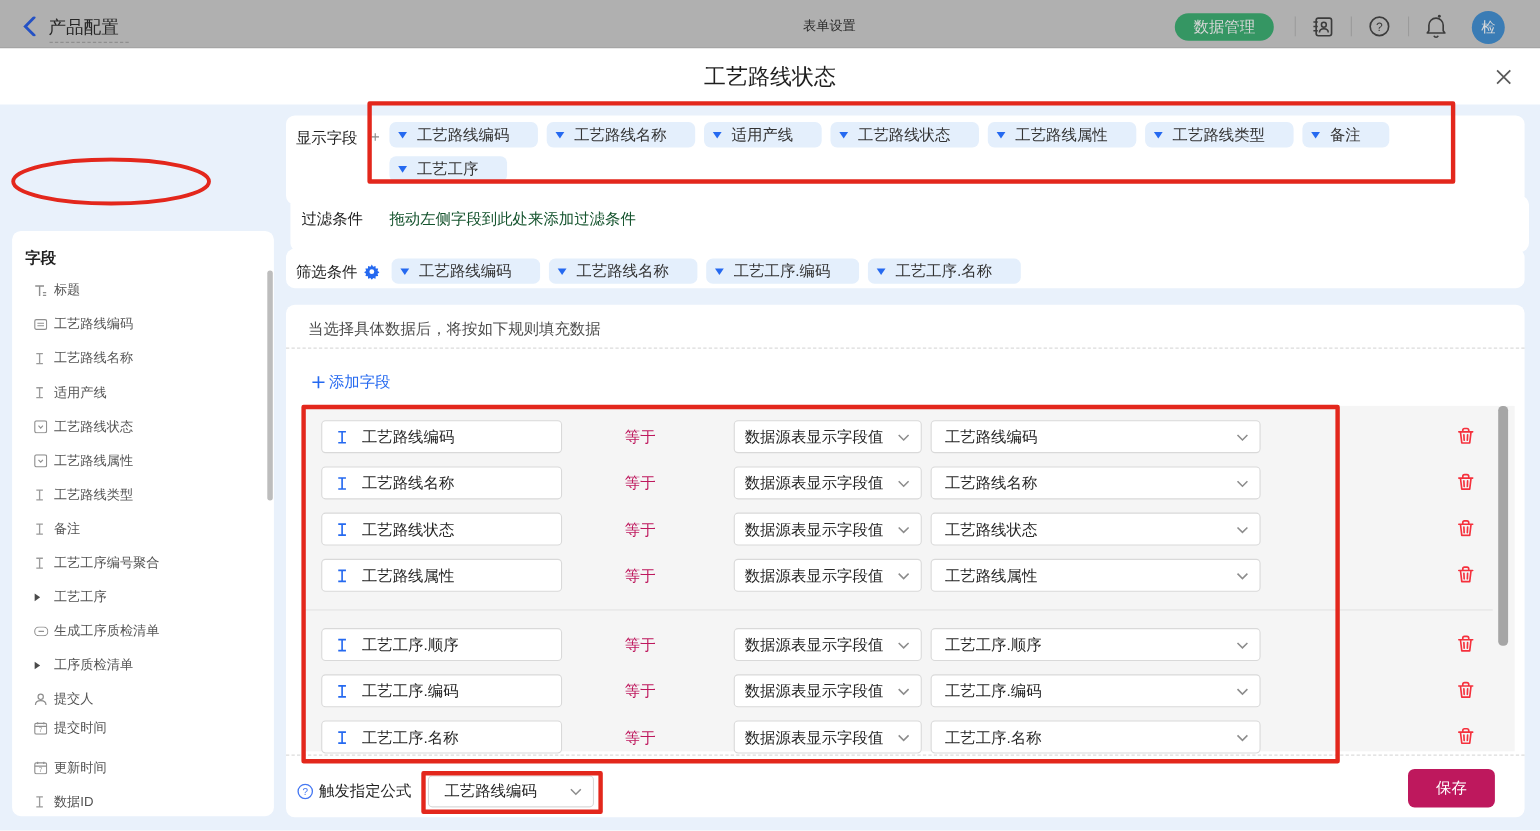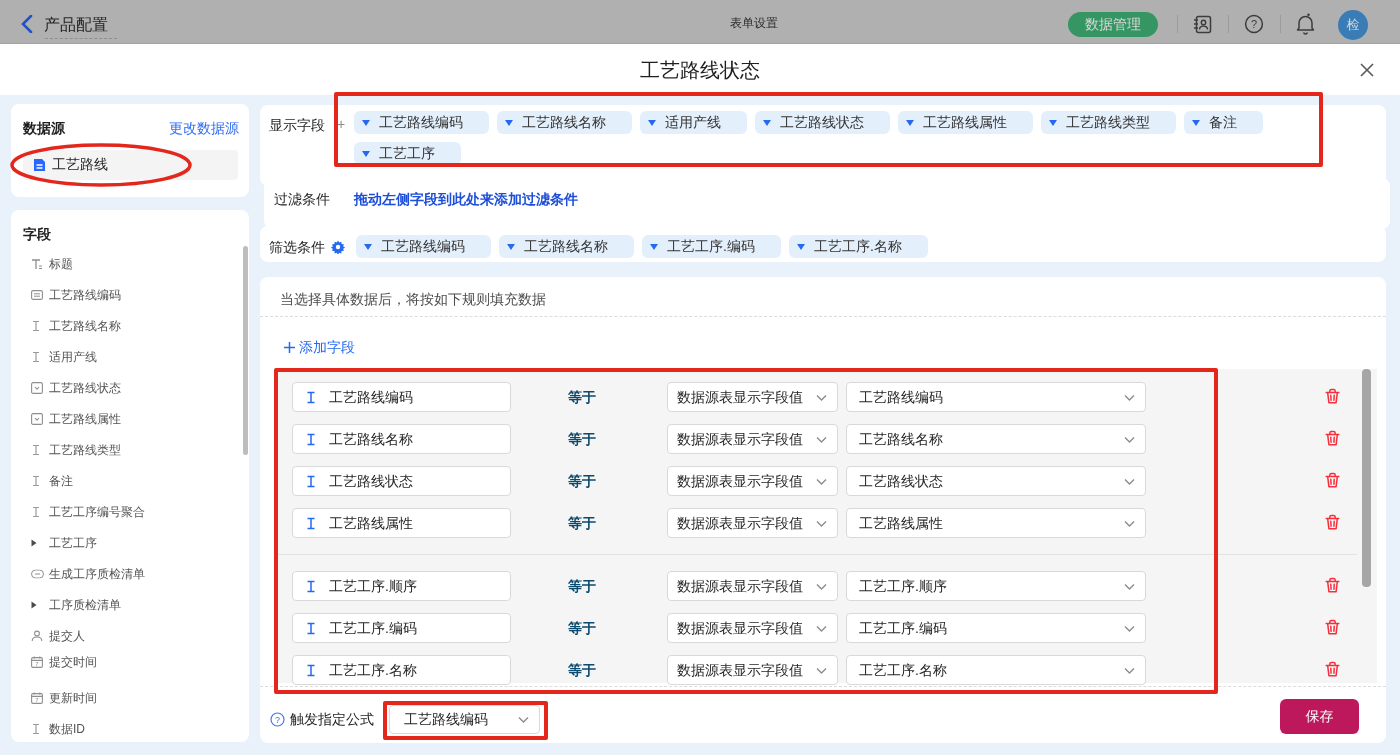--- a/index.html
+++ b/index.html
@@ -37,28 +37,28 @@
 #fscroll { position:absolute; left:232px; top:36px; width:5px; height:209px; background:#bdbdbd; border-radius:3px; }
 
 
 #cardM1 { left:260px; top:10px; width:1126px; height:81px; }
 #cardM2 { left:264px; top:83px; width:1126px; height:51px; }
 #cardM3 { left:260px; top:131px; width:1126px; height:36px; }
 #cardM4 { left:260px; top:182px; width:1126px; height:466px; }
 .lbl { position:absolute; font-size:14px; color:#1f1f1f; }
 .tag { position:absolute; height:23px; background:#e4effc; border-radius:6px; font-size:14px; color:#333; line-height:23px; padding-left:25px; padding-right:26px; }
 .tag::before { content:""; position:absolute; left:8px; top:9px; width:0; height:0; border-left:4.5px solid transparent; border-right:4.5px solid transparent; border-top:6px solid #2569f0; }
-.ph { position:absolute; font-size:14px; color:#1d4ed8;font-weight:bold; }
+.ph { position:absolute; font-size:14px; color:#14532d; }
 .blue { color:#2569f0; }
 
 
 #gpanel { position:absolute; left:16px; top:92px; width:1101px; height:314px; background:#f5f5f5; }
 .row { position:absolute; left:0; width:100%; height:30px; }
 .finput { position:absolute; left:16px; width:219px; height:30px; background:#fff; border:1px solid #d9d9d9; border-radius:4px; font-size:14px; color:#262626; line-height:28px; padding-left:36px; }
-.eq { position:absolute; left:292px; top:7px; font-size:14px; font-weight:bold; color:#0c4a6e; }
+.eq { position:absolute; left:292px; top:7px; font-size:14px; font-weight:normal; color:#be185d; }
 .sel1 { position:absolute; left:391px; width:171px; height:30px; background:#fff; border:1px solid #d9d9d9; border-radius:4px; font-size:14px; color:#262626; line-height:28px; padding-left:9px; }
 .sel2 { position:absolute; left:570px; width:300px; height:30px; background:#fff; border:1px solid #d9d9d9; border-radius:4px; font-size:14px; color:#262626; line-height:28px; padding-left:12px; }
 #divider { position:absolute; left:0px; top:185px; width:1081px; height:1px; background:#e3e3e3; }
 #gscroll { position:absolute; left:1086px; top:0px; width:9px; height:218px; background:#a6a6a6; border-radius:4px; }
 .trash { position:absolute; left:1049px; }
 .dash { position:absolute; left:0; width:1126px; border-top:1px dashed #dcdcdc; }
 
 
 #fsel { position:absolute; left:129px; top:428px; width:151px; height:29px; background:#fff; border:1px solid #d9d9d9; border-radius:4px; font-size:14px; color:#262626; line-height:27px; padding-left:14px; }
 #savebtn { position:absolute; left:1020px; top:422px; width:79px; height:35px; background:#be185d; border-radius:6px; color:#fff; font-size:14px; text-align:center; line-height:35px; }
@@ -100,31 +100,20 @@
 </div>
 
 <div id="modal">
   <div id="mtitle">工艺路线状态</div>
   <svg class="abs" style="left:1359px;top:18px" width="16" height="16" viewBox="0 0 16 16">
       <path d="M2 2 L14 14 M14 2 L2 14" stroke="#595959" stroke-width="1.6"></path>
     </svg>
 
   <div id="mbody">
 
-    <div class="card" id="cardA">
-      <div class="abs h14b" style="left:12px;top:16px">数据源</div>
-      <div id="dslink">更改数据源</div>
-      <div id="dsitem">
-        <svg class="abs" style="left:10px;top:8px" width="13" height="14" viewBox="0 0 13 14">
-          <path d="M1 1 h8 l3 3 v9 h-11 z" fill="#2968fe"></path>
-          <path d="M3.5 7 h6 M3.5 10 h6" stroke="#fff" stroke-width="1.3"></path>
-        </svg>
-        <span>工艺路线</span>
-      </div>
-    </div>
     <div class="card" id="cardB">
       <div class="abs h14b" style="left:12px;top:16px">字段</div>
       <div id="fscroll"></div>
       <div id="fieldlist">
           <div class="fitem" style="top:38.5px">
             <svg width="12" height="12" viewBox="0 0 12 12">
               <path d="M1 2 h8 M5 2 v9" stroke="#8f8f8f" stroke-width="1.3" fill="none"></path>
               <path d="M8 8 h3 M8 10.5 h3" stroke="#8f8f8f" stroke-width="1.1"></path>
             </svg>
             <span class="txt">标题</span>

